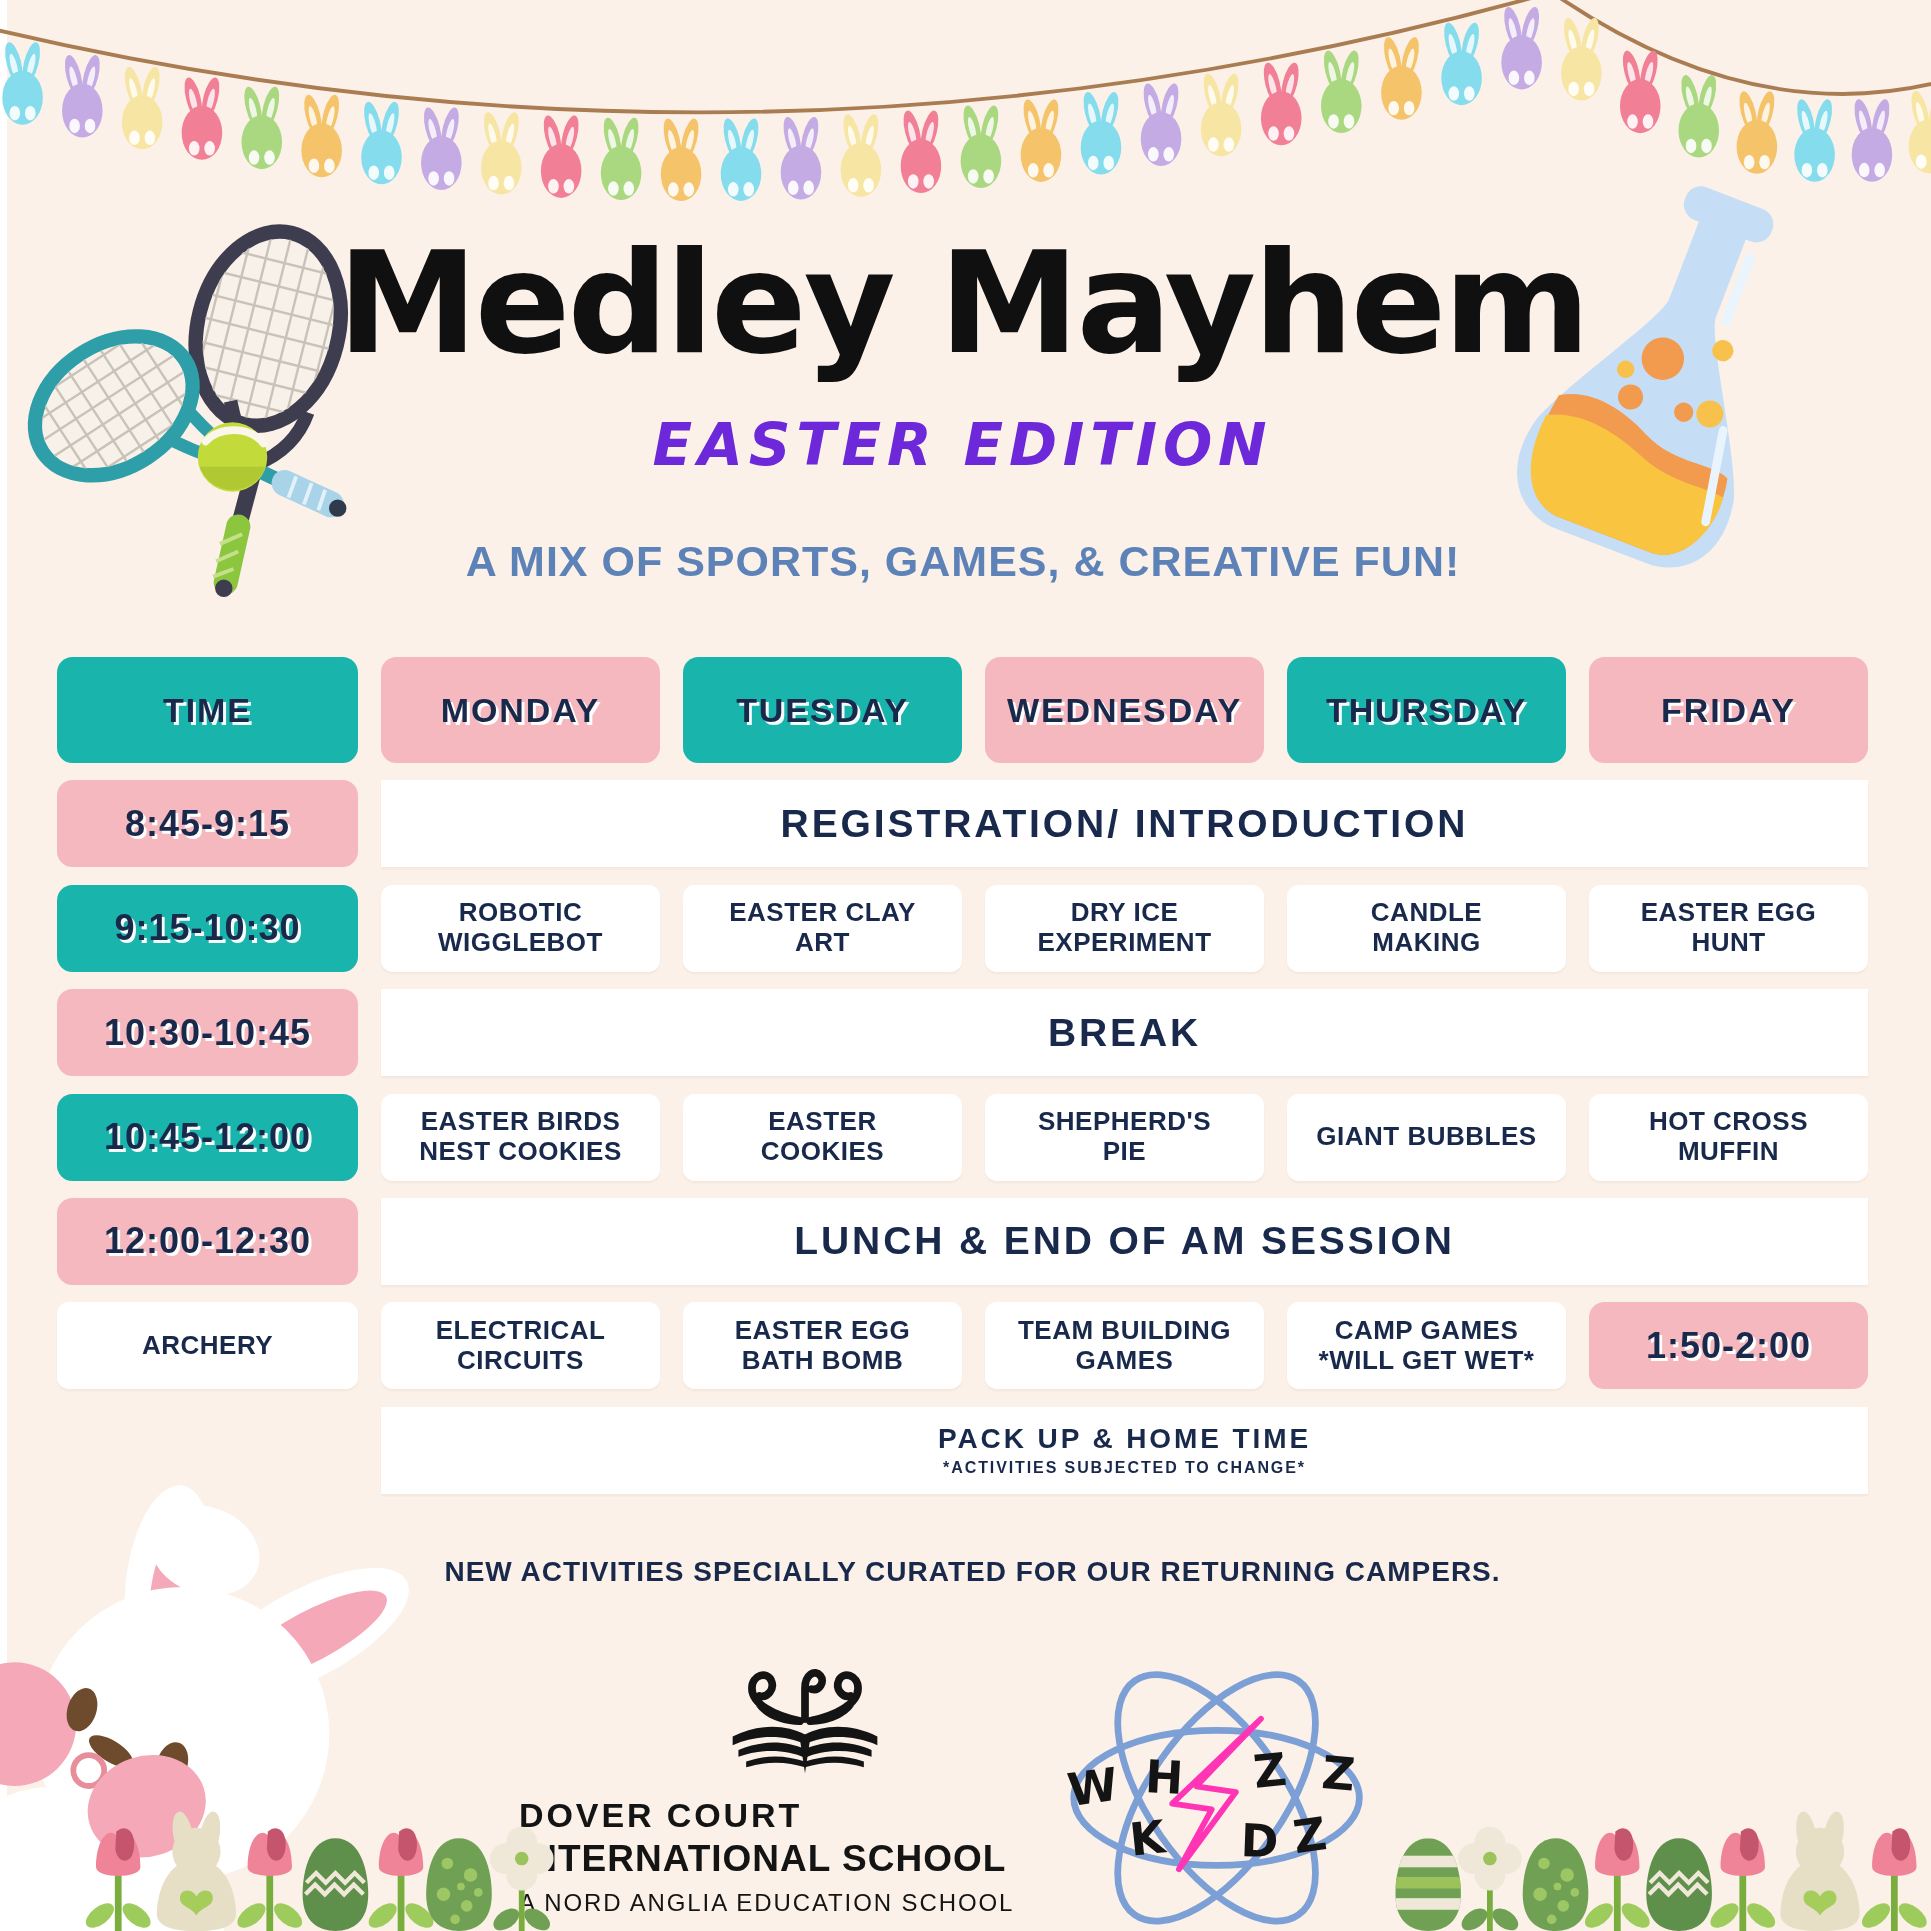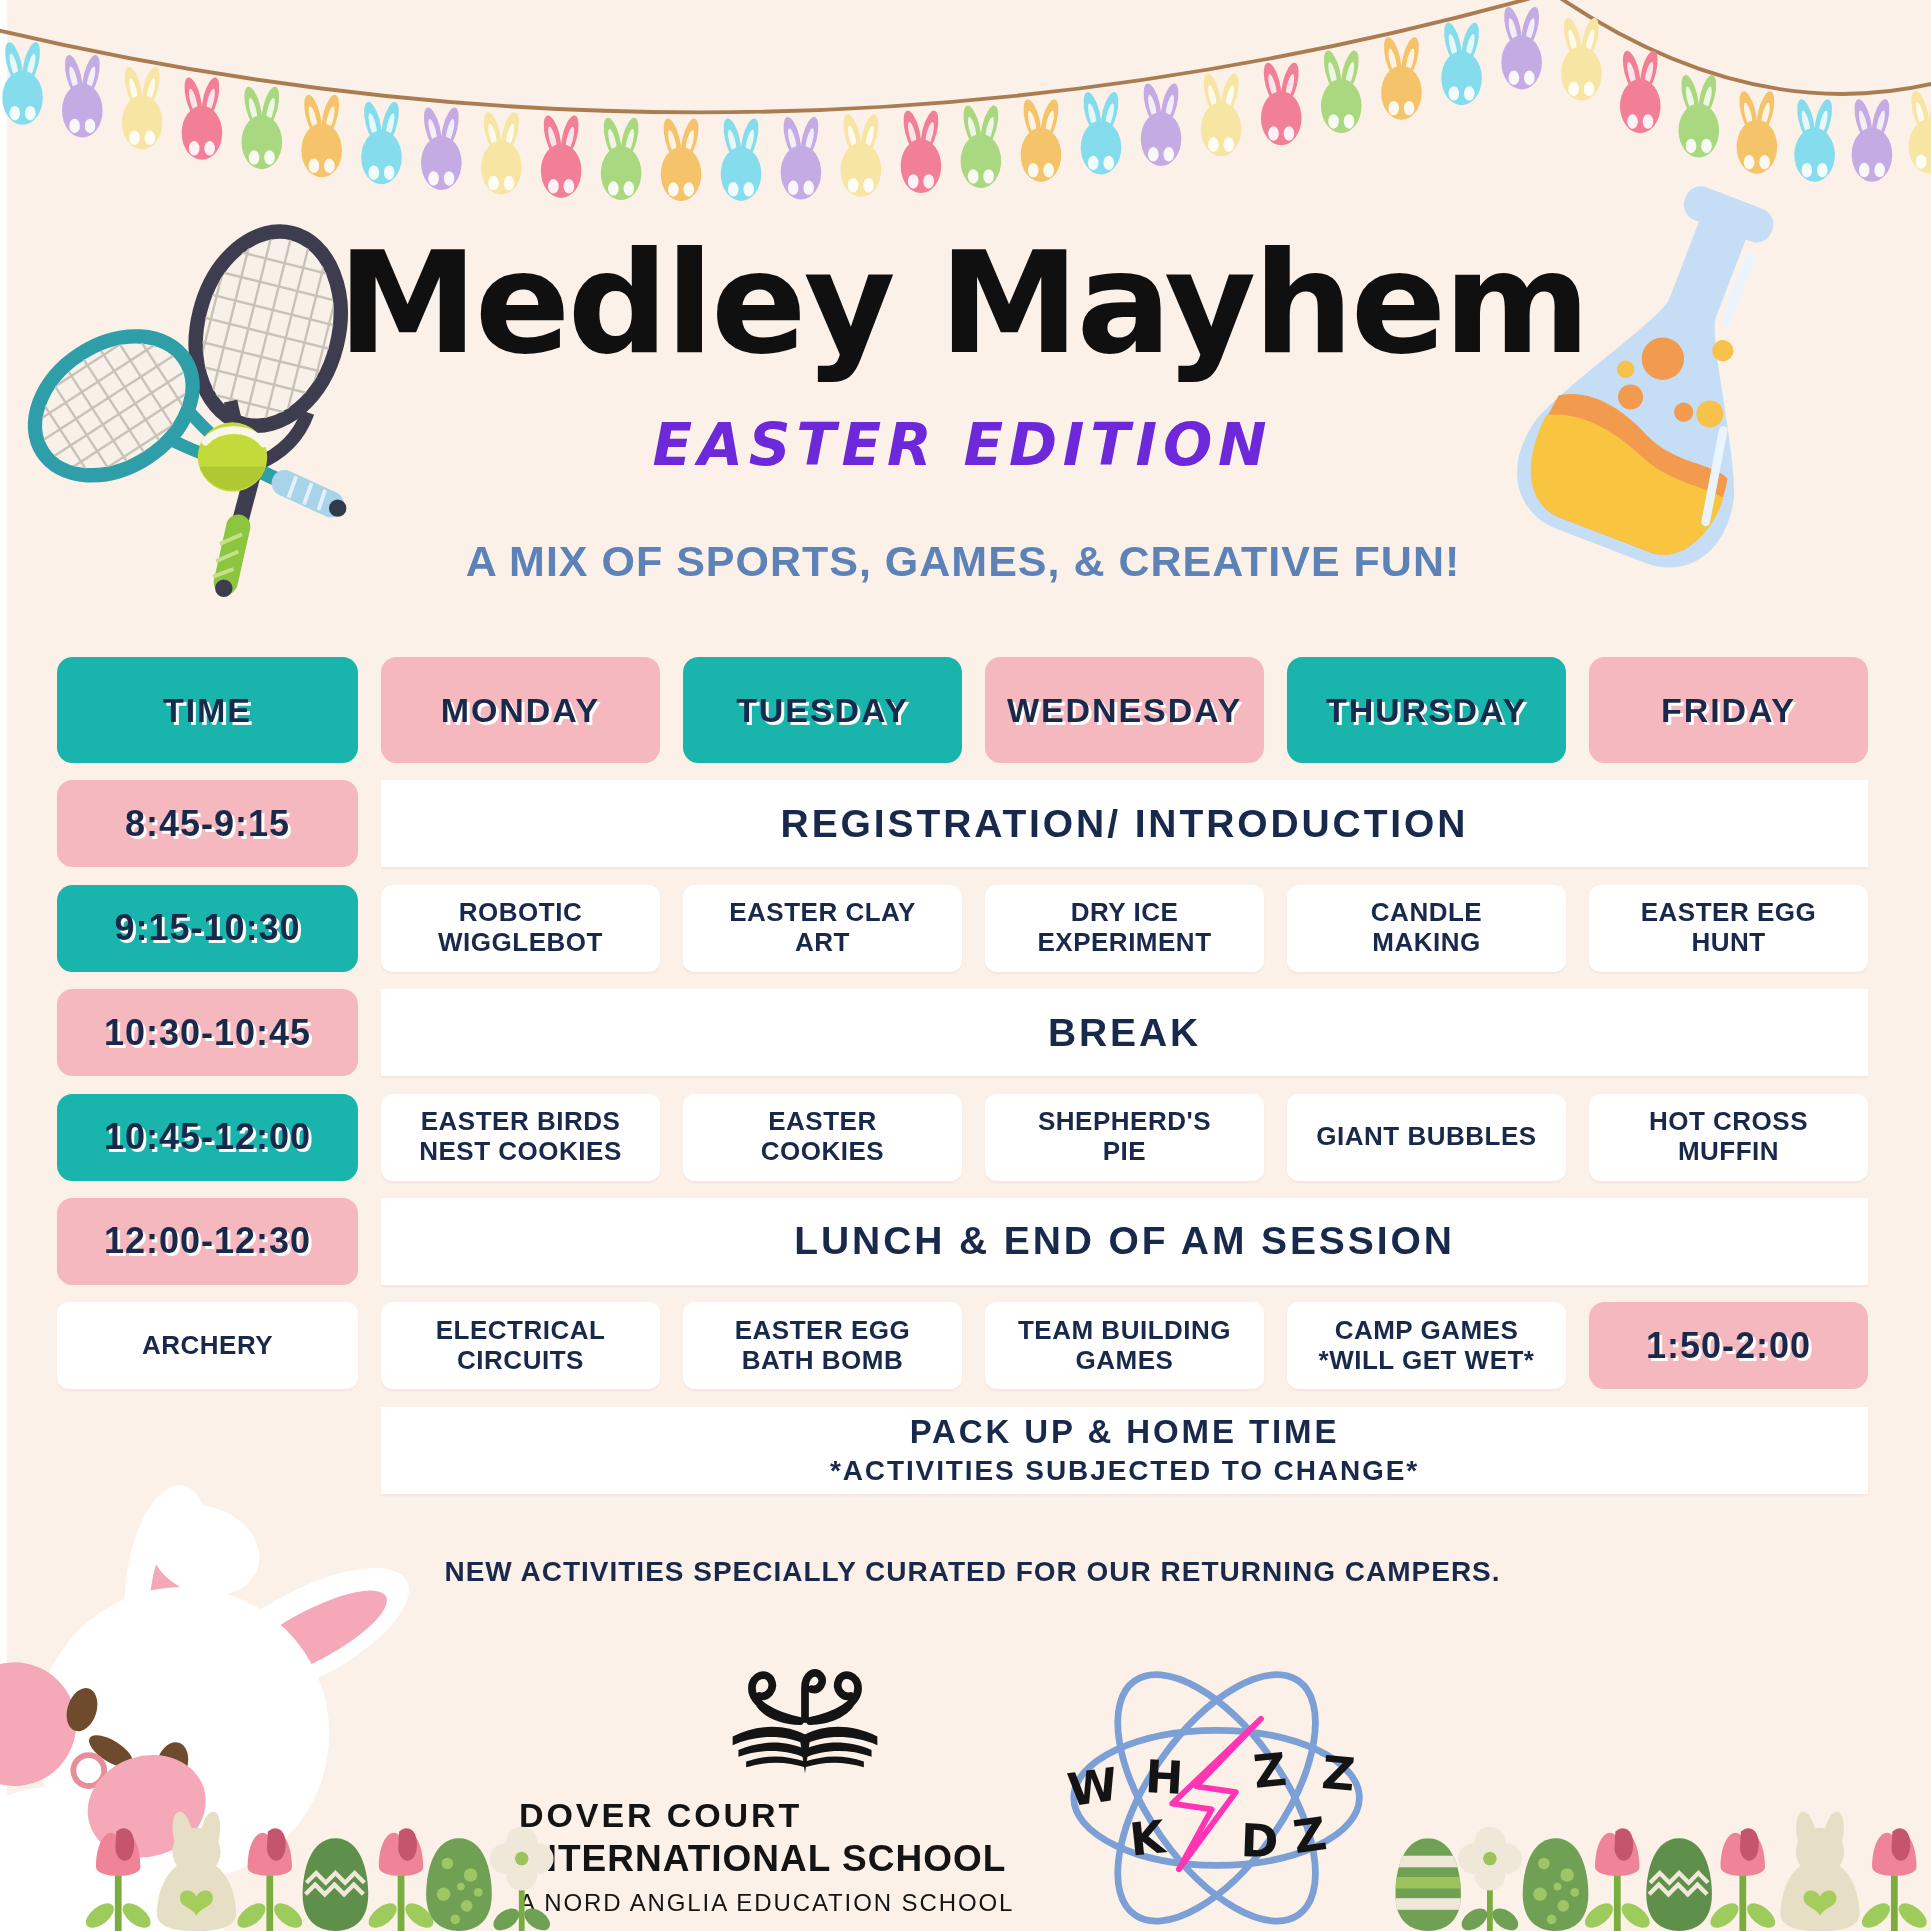--- a/index.html
+++ b/index.html
@@ -26,22 +26,22 @@
   .hcell{font-size:34px;letter-spacing:1.9px;}
   .tcell{font-size:36px;letter-spacing:1px;}
   .tone-teal{background:#19B4AB;}
   .tone-pink{background:#F5B8BE;}
   .acell{background:#FFFFFF;border-radius:11.6px;display:flex;align-items:center;justify-content:center;
          text-align:center;font-weight:700;font-size:26px;line-height:1.15;color:#19294B;
          white-space:pre-line;padding:3.9px 9.7px;letter-spacing:0.5px;box-shadow:0 1.9px 1.9px rgba(90,60,40,.05);}
   .scell{grid-column:2/7;background:#FFFFFF;border-radius:0;display:flex;flex-direction:column;
          align-items:center;justify-content:center;font-weight:700;font-size:39px;letter-spacing:2.9px;
          color:#19294B;box-shadow:0 1.9px 1.9px rgba(90,60,40,.05);text-align:center;}
-  .scell.packup .main{font-size:33px;text-align:right;}
-  .scell .sub{font-size:28px;letter-spacing:1.9px;margin-top:3.9px;}
+  .scell.packup .main{font-size:28px;text-align:right;}
+  .scell .sub{font-size:16px;letter-spacing:1.9px;margin-top:3.9px;}
 
   .note{position:absolute;top:1556px;left:0;width:1931px;text-align:center;font-weight:700;
         font-size:28px;letter-spacing:1px;color:#19294B;}
 
   
   .dover-text{position:absolute;left:512px;top:1796px;width:579px;color:#141414;}
   .dover-l1{font-size:34px;font-weight:700;letter-spacing:2.9px;}
   .dover-l2{font-size:37px;font-weight:700;letter-spacing:1px;margin-top:2.9px;}
   .dover-l3{font-size:24px;font-weight:400;letter-spacing:1.9px;margin-top:8.7px;}
 </style>

